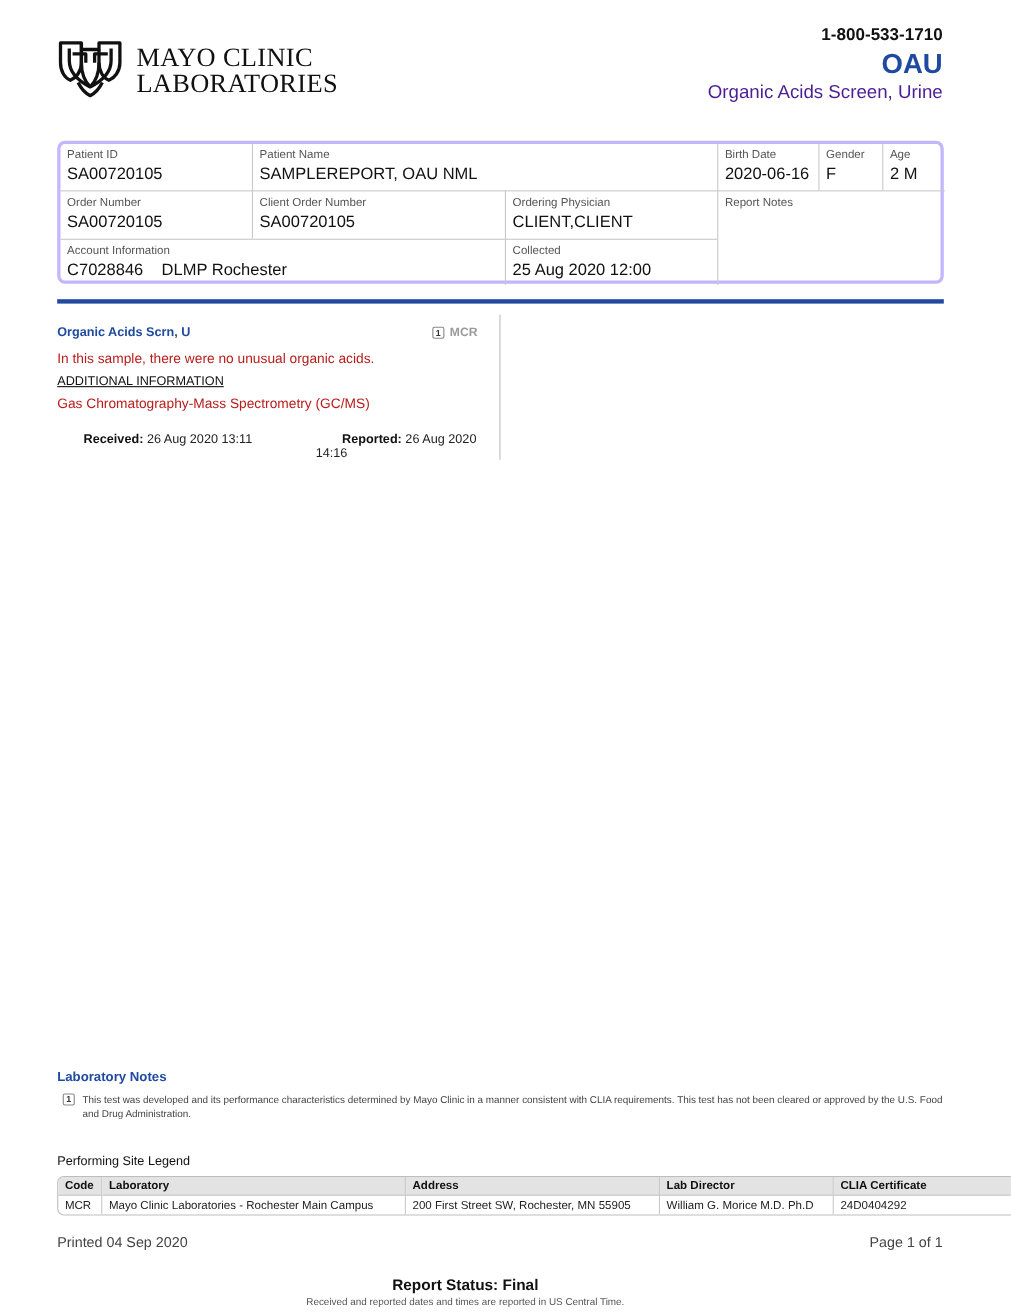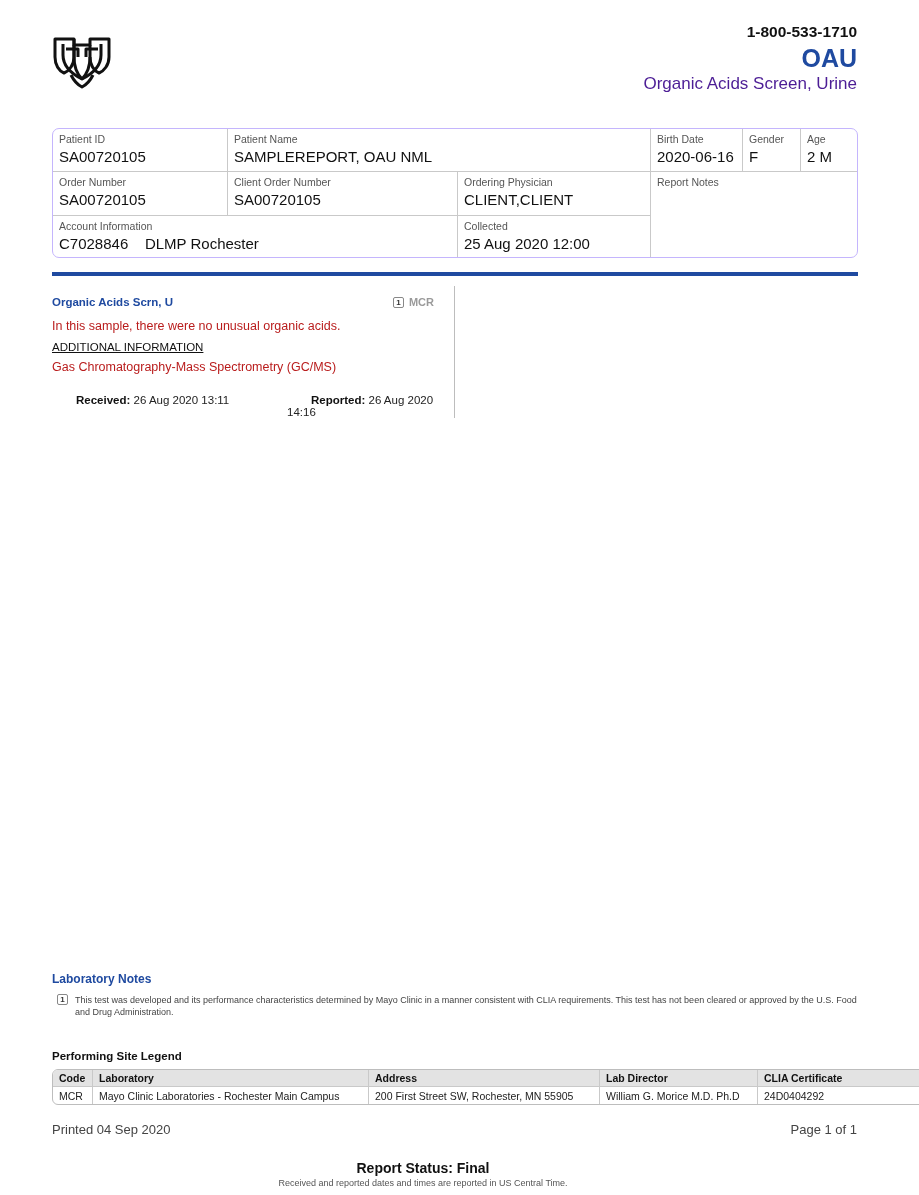--- a/index.html
+++ b/index.html
@@ -9,21 +9,21 @@
     
     .logo { position: absolute; left: 52px; top: 35px; display: flex; align-items: center; }
     .logo svg { width: 60px; height: 54px; }
     .logo-text { margin-left: 12px; font-family: "Liberation Serif", "DejaVu Serif", serif; font-size: 24px; line-height: 24px; color: #111; letter-spacing: 0.3px; }
     .hdr-right { position: absolute; right: 62px; top: 22px; text-align: right; }
     .phone { font-size: 15.5px; font-weight: bold; color: #111; line-height: 20px; }
     .code { font-size: 25px; font-weight: bold; color: #1f4aa0; line-height: 30px; margin-top: 1px; }
     .test-name { font-size: 17px; color: #4c1d95; line-height: 22px; }
 
     
-    .pbox { position: absolute; left: 52px; top: 128px; width: 806px; height: 130px; border: 1px solid #c4b5fd; border-radius: 7px; }
+    .pbox { position: absolute; left: 52px; top: 128px; width: 806px; height: 130px; border: 3px solid #c4b5fd; border-radius: 7px; }
     .cell { position: absolute; padding: 3px 6px; }
     .cell .lbl { font-size: 10.5px; color: #555; line-height: 14px; }
     .cell .val { font-family: "Liberation Sans Narrow", "Liberation Sans", sans-serif; font-size: 15px; color: #111; line-height: 20px; margin-top: 1px; transform-origin: left; }
     .vl { position: absolute; width: 1px; background: #c9c9c9; }
     .hl { position: absolute; height: 1px; background: #c9c9c9; }
     .blue-bar { position: absolute; left: 52px; top: 272px; width: 806px; height: 4px; background: #1f4aa0; }
 
     
     .result { position: absolute; left: 52px; top: 286px; width: 403px; height: 132px; border-right: 1px solid #bdbdbd; }
     .r-title { position: absolute; left: 0; top: 10px; font-size: 11.5px; font-weight: bold; color: #1f4aa0; }
@@ -34,21 +34,21 @@
     .r-dates { position: absolute; left: 0; top: 108px; font-size: 11.5px; color: #222; width: 390px; }
     .r-dates b { font-weight: bold; color: #111; padding-left: 24px; }
     .r-rep { position: absolute; left: 235px; top: 0; }
 
     
     .ln-title { position: absolute; left: 52px; top: 972px; font-size: 12px; font-weight: bold; color: #1f4aa0; }
     .ln-item { position: absolute; left: 57px; top: 994px; width: 800px; font-size: 9px; color: #444; line-height: 12px; padding-left: 18px; }
     .ln-item .note-num { position: absolute; left: 0; top: 0; }
 
     
-    .ps-title { position: absolute; left: 52px; top: 1050px; font-size: 11.5px; font-weight: bold; color: #111; }
+    .ps-title { position: absolute; left: 52px; top: 1050px; font-size: 11.5px; font-weight: normal; color: #111; }
     .ps-table { position: absolute; left: 52px; top: 1069px; width: 894px; border: 1px solid #bdbdbd; border-radius: 6px; overflow: hidden; border-collapse: separate; border-spacing: 0; font-size: 10.5px; }
     .ps-table th { background: #e3e3e3; text-align: left; font-weight: bold; color: #111; padding: 2px 6px; height: 17px; border-right: 1px solid #c9c9c9; border-bottom: 1px solid #c9c9c9; }
     .ps-table td { padding: 2px 6px; height: 17px; color: #222; border-right: 1px solid #c9c9c9; }
     .ps-table th:last-child, .ps-table td:last-child { border-right: none; }
 
     
     .printed { position: absolute; left: 52px; top: 1122px; font-size: 13px; color: #444; }
     .status { position: absolute; left: 0; width: 846px; top: 1160px; text-align: center; }
     .status-title { font-size: 14px; font-weight: bold; color: #111; line-height: 17px; }
     .status-sub { font-size: 9px; color: #555; line-height: 12px; }
@@ -63,20 +63,24 @@
       <path d="M3 4 H22 V22 C22 30 17 36 12 38 C7 36 3 30 3 22 Z"></path>
       <path d="M22 4 V10 H30 V10 H38 V4 H57 V22 C57 30 52 36 47 38 C42 36 38 30 38 22"></path>
       <path d="M11 9 V20 C11 30 18 38 30 44 C42 38 49 30 49 20 V9"></path>
       <path d="M22 10 V22 C22 32 26 40 30 44"></path>
       <path d="M38 10 V22 C38 32 34 40 30 44"></path>
       <path d="M14 14 H26 V22"></path>
       <path d="M46 14 H34 V22"></path>
       <path d="M19 40 C22 46 26 50 30 52 C34 50 38 46 41 40"></path>
     </svg>
   </span>
+  <div class="logo-text">
+    <div>MAYO CLINIC</div>
+    <div>LABORATORIES</div>
+  </div>
 </div>
 
 <div class="hdr-right">
   <div class="phone">1-800-533-1710</div>
   <div class="code">OAU</div>
   <div class="test-name">Organic Acids Screen, Urine</div>
 </div>
 
 <div class="pbox">
 

